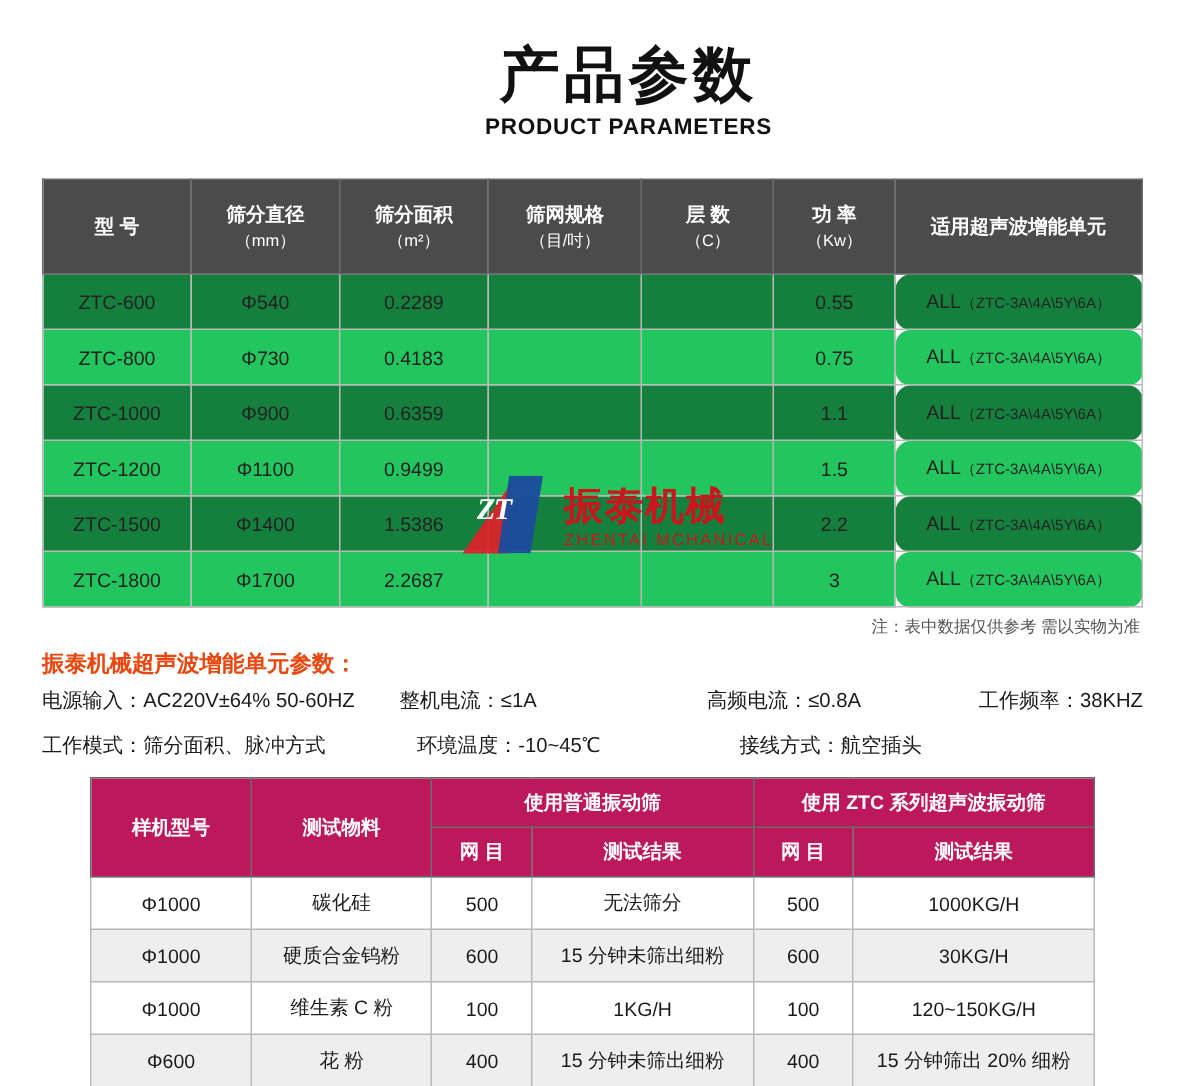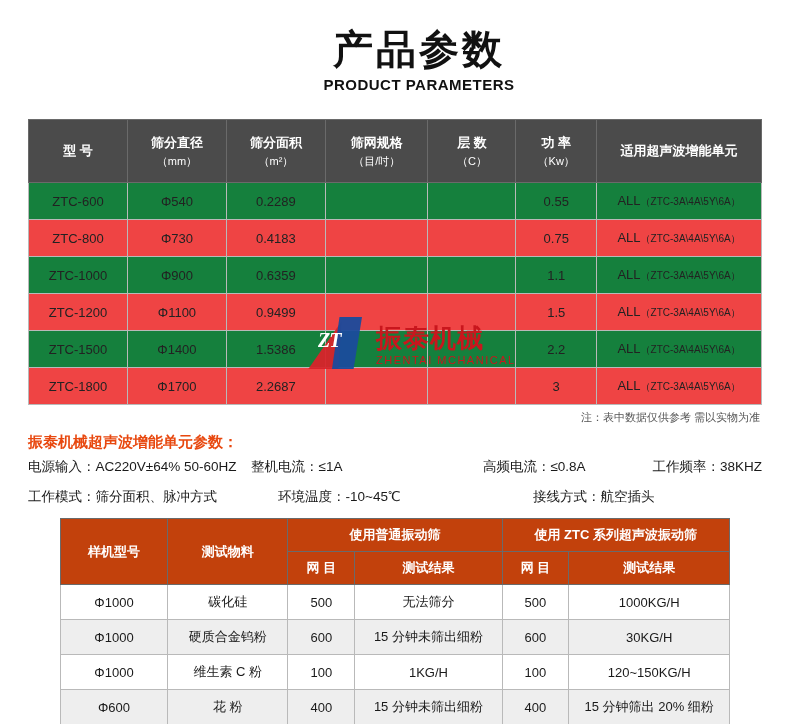--- a/index.html
+++ b/index.html
@@ -68,24 +68,25 @@
     font-size: 11px;
     font-weight: normal;
   }
   table.spec tbody td {
     height: 34px;
     font-size: 13px;
     color: #222;
     background: #15803d;
   }
   table.spec tbody tr.alt td {
-    background: #ef4444;
+    background: #22c55e;
   }
   td.all-cell {
     font-size: 12px;
+    border-radius: 10px;
   }
   td.all-cell .sub {
     font-size: 10px;
   }
 
   
   .watermark {
     position: absolute;
     left: 282px;
     top: 196px;
@@ -129,21 +130,21 @@
     letter-spacing: -1px;
     font-style: italic;
   }
   .wm-text {
     margin-left: 8px;
   }
   .wm-cn {
     font-size: 26px;
     font-weight: bold;
     color: #c9161d;
-    font-family: Liberation Sans, sans-serif;
+    font-family: Liberation Serif, serif;
     letter-spacing: 1px;
     line-height: 1;
   }
   .wm-en {
     font-size: 11px;
     color: #c9161d;
     letter-spacing: 1.5px;
     margin-top: 3px;
   }
 
@@ -169,39 +170,39 @@
     display: flex;
     font-size: 13.5px;
     color: #1a1a1a;
     margin-bottom: 12px;
   }
   .param-row .cell {
     white-space: nowrap;
   }
   .param-row .c1 { width: 250px; }
   .param-row .c2 { width: 215px; }
-  .param-row .c3 { width: 190px; margin-left: 40px; }
+  .param-row .c3 { width: 190px; }
 
   
   .cmp-wrap {
     margin: 8px 60px 0 60px;
     position: relative;
   }
   table.cmp {
     border-collapse: collapse;
     width: 100%;
     table-layout: fixed;
   }
   table.cmp th, table.cmp td {
     border: 1px solid #b9b9b9;
     text-align: center;
     vertical-align: middle;
   }
   table.cmp thead th {
-    background: #c2410c;
+    background: #be185d;
     color: #fff;
     font-weight: bold;
     font-size: 13px;
     height: 30px;
     border-color: #6a6a6a;
   }
   table.cmp tbody td {
     height: 32px;
     font-size: 13px;
     background: #fff;

